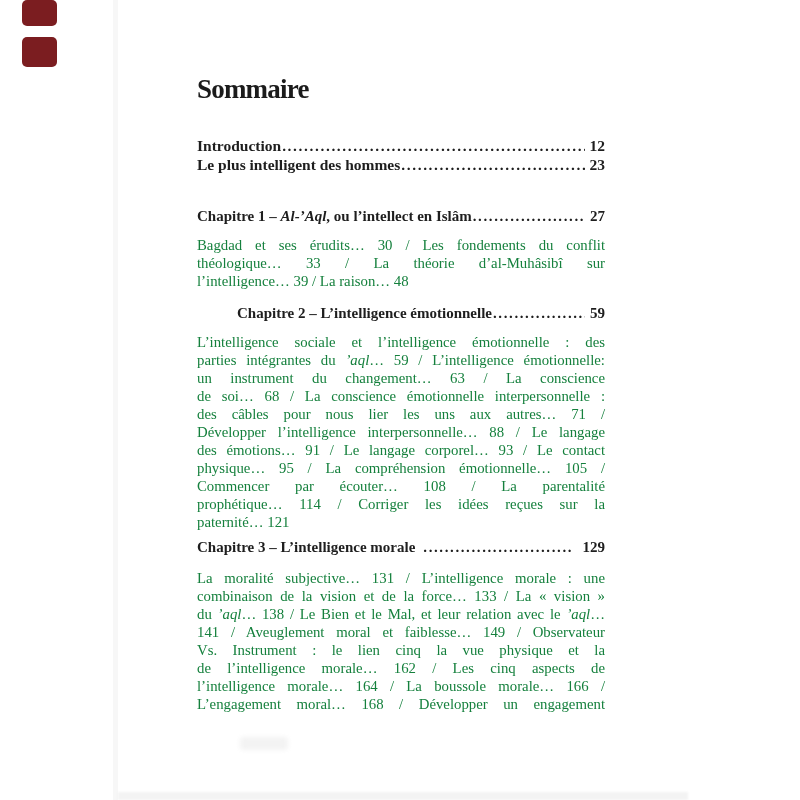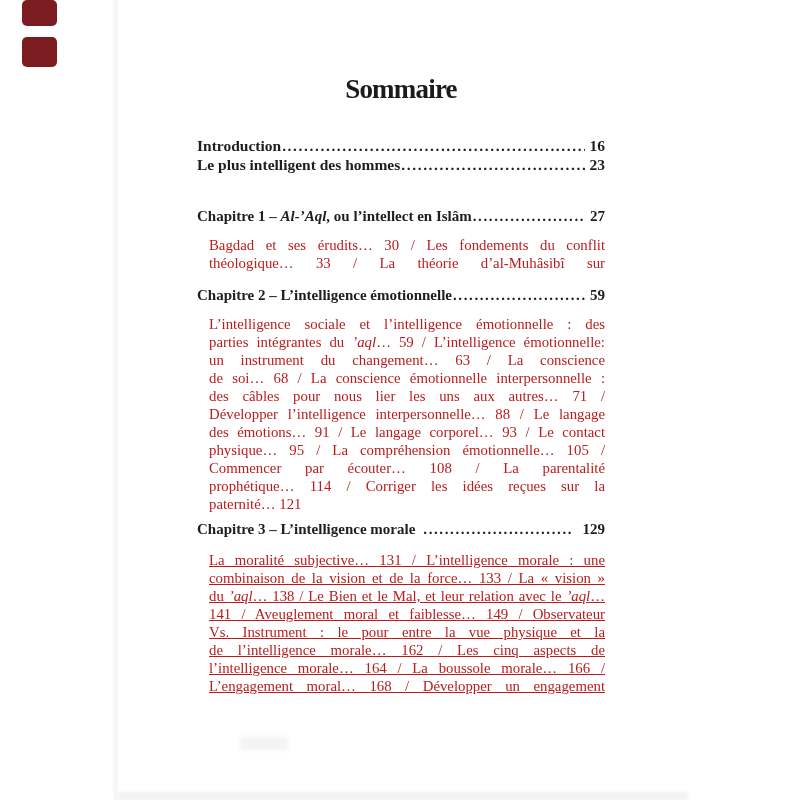--- a/index.html
+++ b/index.html
@@ -22,41 +22,41 @@
     background:#f3f3f3;filter:blur(1px);
   }
   .smudge{
     position:absolute;left:240px;top:737px;width:48px;height:13px;
     background:#f3f3f3;border-radius:4px;filter:blur(2px);
   }
   
   .col{position:absolute;left:197px;top:0;width:408px;}
   .title{
     margin:74px 0 0 0;font-size:27px;line-height:30px;font-weight:bold;
-    text-align:center;letter-spacing:-0.8px;color:#1b1b1b;
+    text-align:left;letter-spacing:-0.8px;color:#1b1b1b;
   }
   .front-entries{margin-top:32px;}
   .toc-row{
     display:flex;align-items:flex-start;font-weight:bold;color:#1e1e1e;
   }
   .entry-row{font-size:15.5px;line-height:19px;}
   .chap-head{font-size:15px;line-height:20px;}
   .chapter:nth-of-type(1) .chap-head{margin-top:32px;}
-  .chapter:nth-of-type(2) .chap-head{margin-top:13px;}
+  .chapter:nth-of-type(2) .chap-head{margin-top:13px;margin-left:40px;}
   .chapter:nth-of-type(3) .chap-head{margin-top:6px;gap:7px;}
   .toc-label{white-space:nowrap;}
   .dots{
     flex:1 1 auto;min-width:0;overflow:hidden;white-space:nowrap;
     letter-spacing:1.6px;margin-left:1px;
   }
   .pnum{margin-left:5px;white-space:nowrap;}
   .para{
-    margin-top:10px;font-size:14.8px;line-height:18px;color:#b91c1c;margin-left:12px;
+    margin-top:10px;font-size:14.8px;line-height:18px;color:#15803d;
   }
-  .chapter:nth-of-type(3) .para{margin-top:12px;text-decoration:underline;}
+  .chapter:nth-of-type(3) .para{margin-top:12px;}
   .body-line{
     text-align:justify;text-align-last:justify;
     white-space:normal;
   }
   .body-line.no-stretch{text-align-last:left;}
   .body-line i{font-style:italic;}
 </style>
 </head>
 <body>
 
@@ -66,38 +66,39 @@
   <div class="page-edge-line"></div>
   <div class="bottom-shadow"></div>
   <div class="smudge"></div>
 
   <div class="col">
     <h1 class="title">Sommaire</h1>
     <div class="front-entries" id="front-entries">
         <div class="toc-row entry-row">
           <span class="toc-label"><span>Introduction</span></span>
           <span class="dots">................................................................................................</span>
-          <span class="pnum">16</span>
+          <span class="pnum">12</span>
         </div>
         <div class="toc-row entry-row">
           <span class="toc-label"><span>Le plus intelligent des hommes</span></span>
           <span class="dots">................................................................................................</span>
           <span class="pnum">23</span>
         </div>
       </div>
     <div id="chapters">
         <div class="chapter">
           <div class="toc-row chap-head">
             <span class="toc-label"><span>Chapitre 1 – </span><i>Al-’Aql</i><span>, ou l’intellect en Islâm</span></span>
             <span class="dots">................................................................................................</span>
             <span class="pnum">27</span>
           </div>
           <div class="para">
             <div class="body-line"><span>Bagdad et ses érudits… 30 / Les fondements du conflit</span></div>
             <div class="body-line"><span>théologique… 33 / La théorie d’al-Muhâsibî sur</span></div>
+            <div class="body-line no-stretch"><span>l’intelligence… 39 / La raison… 48</span></div>
           </div>
         </div>
         <div class="chapter">
           <div class="toc-row chap-head">
             <span class="toc-label"><span>Chapitre 2 – L’intelligence émotionnelle</span></span>
             <span class="dots">................................................................................................</span>
             <span class="pnum">59</span>
           </div>
           <div class="para">
             <div class="body-line"><span>L’intelligence sociale et l’intelligence émotionnelle : des</span></div>
@@ -117,21 +118,21 @@
           <div class="toc-row chap-head">
             <span class="toc-label"><span>Chapitre 3 – L’intelligence morale</span></span>
             <span class="dots">................................................................................................</span>
             <span class="pnum">129</span>
           </div>
           <div class="para">
             <div class="body-line"><span>La moralité subjective… 131 / L’intelligence morale : une</span></div>
             <div class="body-line"><span>combinaison de la vision et de la force… 133 / La « vision »</span></div>
             <div class="body-line"><span>du </span><i>’aql</i><span>… 138 / Le Bien et le Mal, et leur relation avec le </span><i>’aql</i><span>…</span></div>
             <div class="body-line"><span>141 / Aveuglement moral et faiblesse… 149 / Observateur</span></div>
-            <div class="body-line"><span>Vs. Instrument : le pour entre la vue physique et la</span></div>
+            <div class="body-line"><span>Vs. Instrument : le lien cinq la vue physique et la</span></div>
             <div class="body-line"><span>de l’intelligence morale… 162 / Les cinq aspects de</span></div>
             <div class="body-line"><span>l’intelligence morale… 164 / La boussole morale… 166 /</span></div>
             <div class="body-line"><span>L’engagement moral… 168 / Développer un engagement</span></div>
           </div>
         </div>
       </div>
   </div>
 </div>
 
 </body></html>

